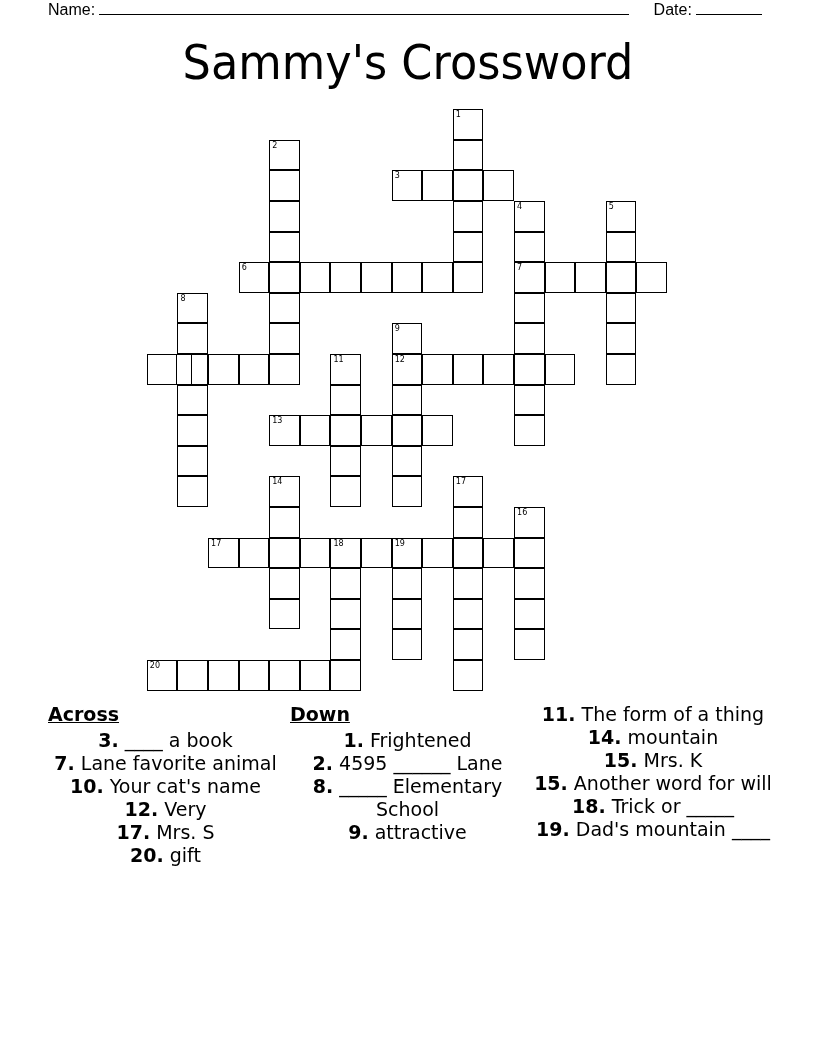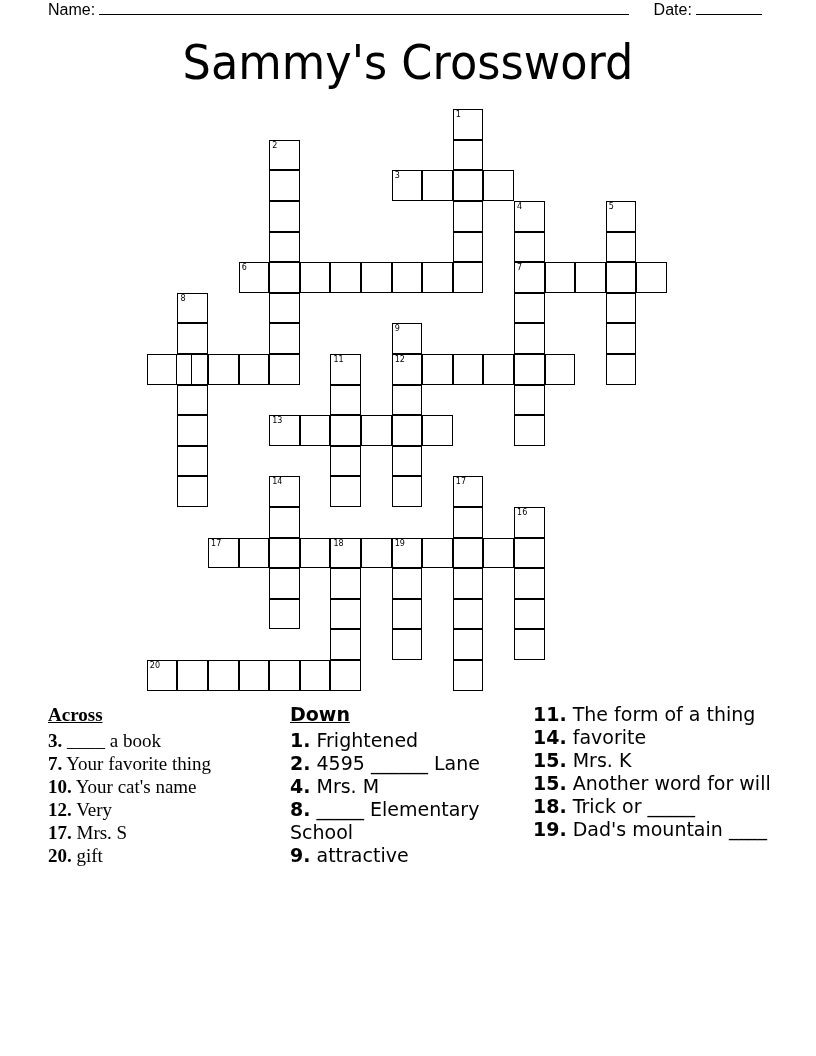--- a/index.html
+++ b/index.html
@@ -8,25 +8,25 @@
   .header-line .lbl { display: inline-block; }
   .header-line .blank { display: inline-block; border-bottom: 1px solid #000; height: 14px; vertical-align: baseline; }
   #name-blank { width: 530px; margin-left: 4px; }
   #date-blank { width: 66px; margin-left: 4px; }
   #date-label { margin-left: 20px; }
   .title { position: absolute; top: 34px; left: 0; width: 816px; text-align: center; font-family: "DejaVu Sans", sans-serif; font-size: 48px; letter-spacing: 0px; transform: scaleX(0.93); }
   .grid { position: absolute; left: 117px; top: 110px; width: 560px; height: 590px; }
   .cell { position: absolute; width: 30.6px; height: 30.6px; box-sizing: border-box; border: 1.5px solid #000; background: #fff; margin-left: -0.75px; margin-top: -0.75px; }
   .cell .num { position: absolute; top: 1px; left: 2px; font-family: "DejaVu Sans", sans-serif; font-size: 8px; line-height: 8px; }
   .clues { position: absolute; top: 703px; font-family: "DejaVu Sans", sans-serif; font-size: 19px; line-height: 23px; }
-  .col1 { left: 48px; width: 235px; font-family: Liberation Serif, serif; }
+  .col1 { left: 48px; width: 235px; }
   .col2 { left: 290px; width: 235px; }
   .col3 { left: 533px; width: 240px; }
   .clue-heading { font-weight: bold; text-decoration: underline; margin-bottom: 3px; }
-  .clue { margin: 0; }
+  .clue { margin: 0; text-align: center; }
   .clue .n { font-weight: bold; }
 </style>
 </head>
 <body>
 
 <div class="header-line">
   <span class="lbl">Name:</span><span class="blank" id="name-blank"></span>
   <span class="lbl" id="date-label">Date:</span><span class="blank" id="date-blank"></span>
 </div>
 
@@ -180,41 +180,40 @@
     <div class="cell" style="left: 91.8px; top: 550.8px;"></div>
     <div class="cell" style="left: 122.4px; top: 550.8px;"></div>
     <div class="cell" style="left: 153px; top: 550.8px;"></div>
     <div class="cell" style="left: 183.6px; top: 550.8px;"></div>
   </div>
 
 <div class="clues col1">
   <div class="clue-heading">Across</div>
   <div id="across-list">
       <div class="clue"><span class="n">3.</span><span> ____ a book</span></div>
-      <div class="clue"><span class="n">7.</span><span> Your favorite thing</span></div>
+      <div class="clue"><span class="n">7.</span><span> Lane favorite animal</span></div>
       <div class="clue"><span class="n">10.</span><span> Your cat's name</span></div>
       <div class="clue"><span class="n">12.</span><span> Very</span></div>
       <div class="clue"><span class="n">17.</span><span> Mrs. S</span></div>
       <div class="clue"><span class="n">20.</span><span> gift</span></div>
     </div>
 </div>
 
 <div class="clues col2">
   <div class="clue-heading">Down</div>
   <div id="down-list-1">
       <div class="clue"><span class="n">1.</span><span> Frightened</span></div>
       <div class="clue"><span class="n">2.</span><span> 4595 ______ Lane</span></div>
-      <div class="clue"><span class="n">4.</span><span> Mrs. M</span></div>
       <div class="clue"><span class="n">8.</span><span> _____ Elementary School</span></div>
       <div class="clue"><span class="n">9.</span><span> attractive</span></div>
     </div>
 </div>
 
 <div class="clues col3">
   <div id="down-list-2">
       <div class="clue"><span class="n">11.</span><span> The form of a thing</span></div>
-      <div class="clue"><span class="n">14.</span><span> favorite</span></div>
+      <div class="clue"><span class="n">14.</span><span> mountain</span></div>
       <div class="clue"><span class="n">15.</span><span> Mrs. K</span></div>
       <div class="clue"><span class="n">15.</span><span> Another word for will</span></div>
       <div class="clue"><span class="n">18.</span><span> Trick or _____</span></div>
       <div class="clue"><span class="n">19.</span><span> Dad's mountain ____</span></div>
     </div>
 </div>
 
 </body></html>

